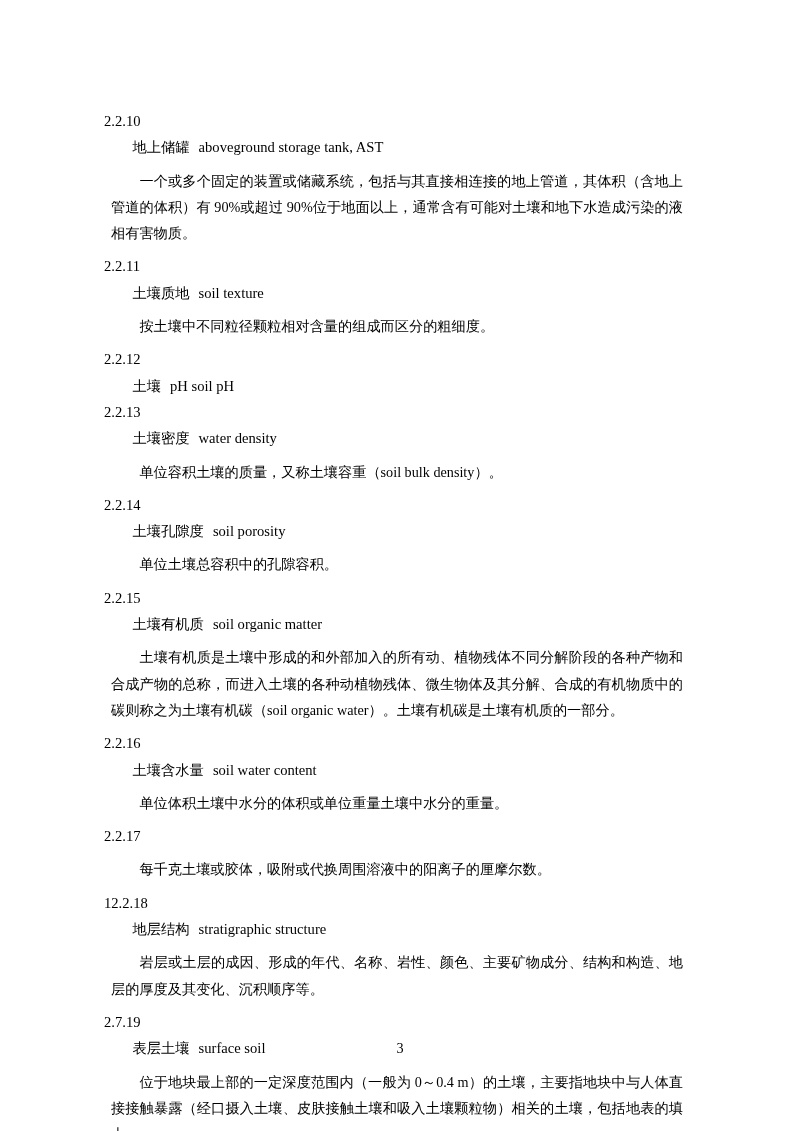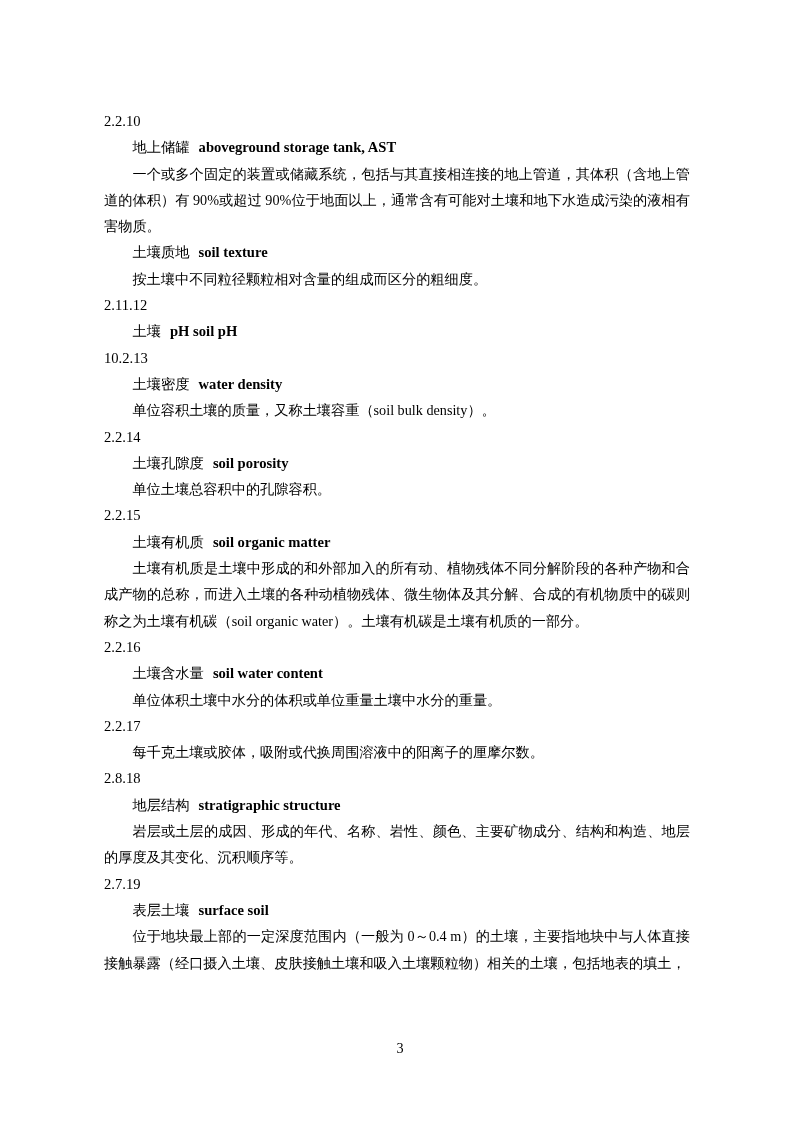--- a/index.html
+++ b/index.html
@@ -32,25 +32,25 @@
     line-height: 26.3px;
     padding-left: 28.4px; 
     text-align: left;
     white-space: nowrap;
   }
   .term .zh {
     font-weight: normal;
     margin-right: 9px;
   }
   .term .en {
-    font-weight: bold;
+    font-weight: normal;
     font-size: 14.6px;
   }
   .def {
-    margin: 0;
+    margin: 7px;
     font-size: 14.2px;
     line-height: 26.3px;
     text-align: justify;
     text-indent: 28.4px;
     word-break: break-all;
   }
   .page-footer {
     position: absolute;
     left: 0;
     top: 1038px;
@@ -67,35 +67,36 @@
 
   <section class="entry">
     <div class="num">2.2.10</div>
     <div class="term">
       <span class="zh">地上储罐</span><span class="en">aboveground storage tank, AST</span>
     </div>
     <p class="def">一个或多个固定的装置或储藏系统，包括与其直接相连接的地上管道，其体积（含地上管道的体积）有 90%或超过 90%位于地面以上，通常含有可能对土壤和地下水造成污染的液相有害物质。</p>
   </section>
 
   <section class="entry">
+    <div class="num">2.2.11</div>
     <div class="term">
       <span class="zh">土壤质地</span><span class="en">soil texture</span>
     </div>
     <p class="def">按土壤中不同粒径颗粒相对含量的组成而区分的粗细度。</p>
   </section>
 
   <section class="entry">
-    <div class="num">2.11.12</div>
+    <div class="num">2.2.12</div>
     <div class="term">
       <span class="zh">土壤</span><span class="en">pH soil pH</span>
     </div>
   </section>
 
   <section class="entry">
-    <div class="num">10.2.13</div>
+    <div class="num">2.2.13</div>
     <div class="term">
       <span class="zh">土壤密度</span><span class="en">water density</span>
     </div>
     <p class="def">单位容积土壤的质量，又称土壤容重（soil bulk density）。</p>
   </section>
 
   <section class="entry">
     <div class="num">2.2.14</div>
     <div class="term">
       <span class="zh">土壤孔隙度</span><span class="en">soil porosity</span>
@@ -118,21 +119,21 @@
     </div>
     <p class="def">单位体积土壤中水分的体积或单位重量土壤中水分的重量。</p>
   </section>
 
   <section class="entry">
     <div class="num">2.2.17</div>
     <p class="def">每千克土壤或胶体，吸附或代换周围溶液中的阳离子的厘摩尔数。</p>
   </section>
 
   <section class="entry">
-    <div class="num">2.8.18</div>
+    <div class="num">12.2.18</div>
     <div class="term">
       <span class="zh">地层结构</span><span class="en">stratigraphic structure</span>
     </div>
     <p class="def">岩层或土层的成因、形成的年代、名称、岩性、颜色、主要矿物成分、结构和构造、地层的厚度及其变化、沉积顺序等。</p>
   </section>
 
   <section class="entry">
     <div class="num">2.7.19</div>
     <div class="term">
       <span class="zh">表层土壤</span><span class="en">surface soil</span>

